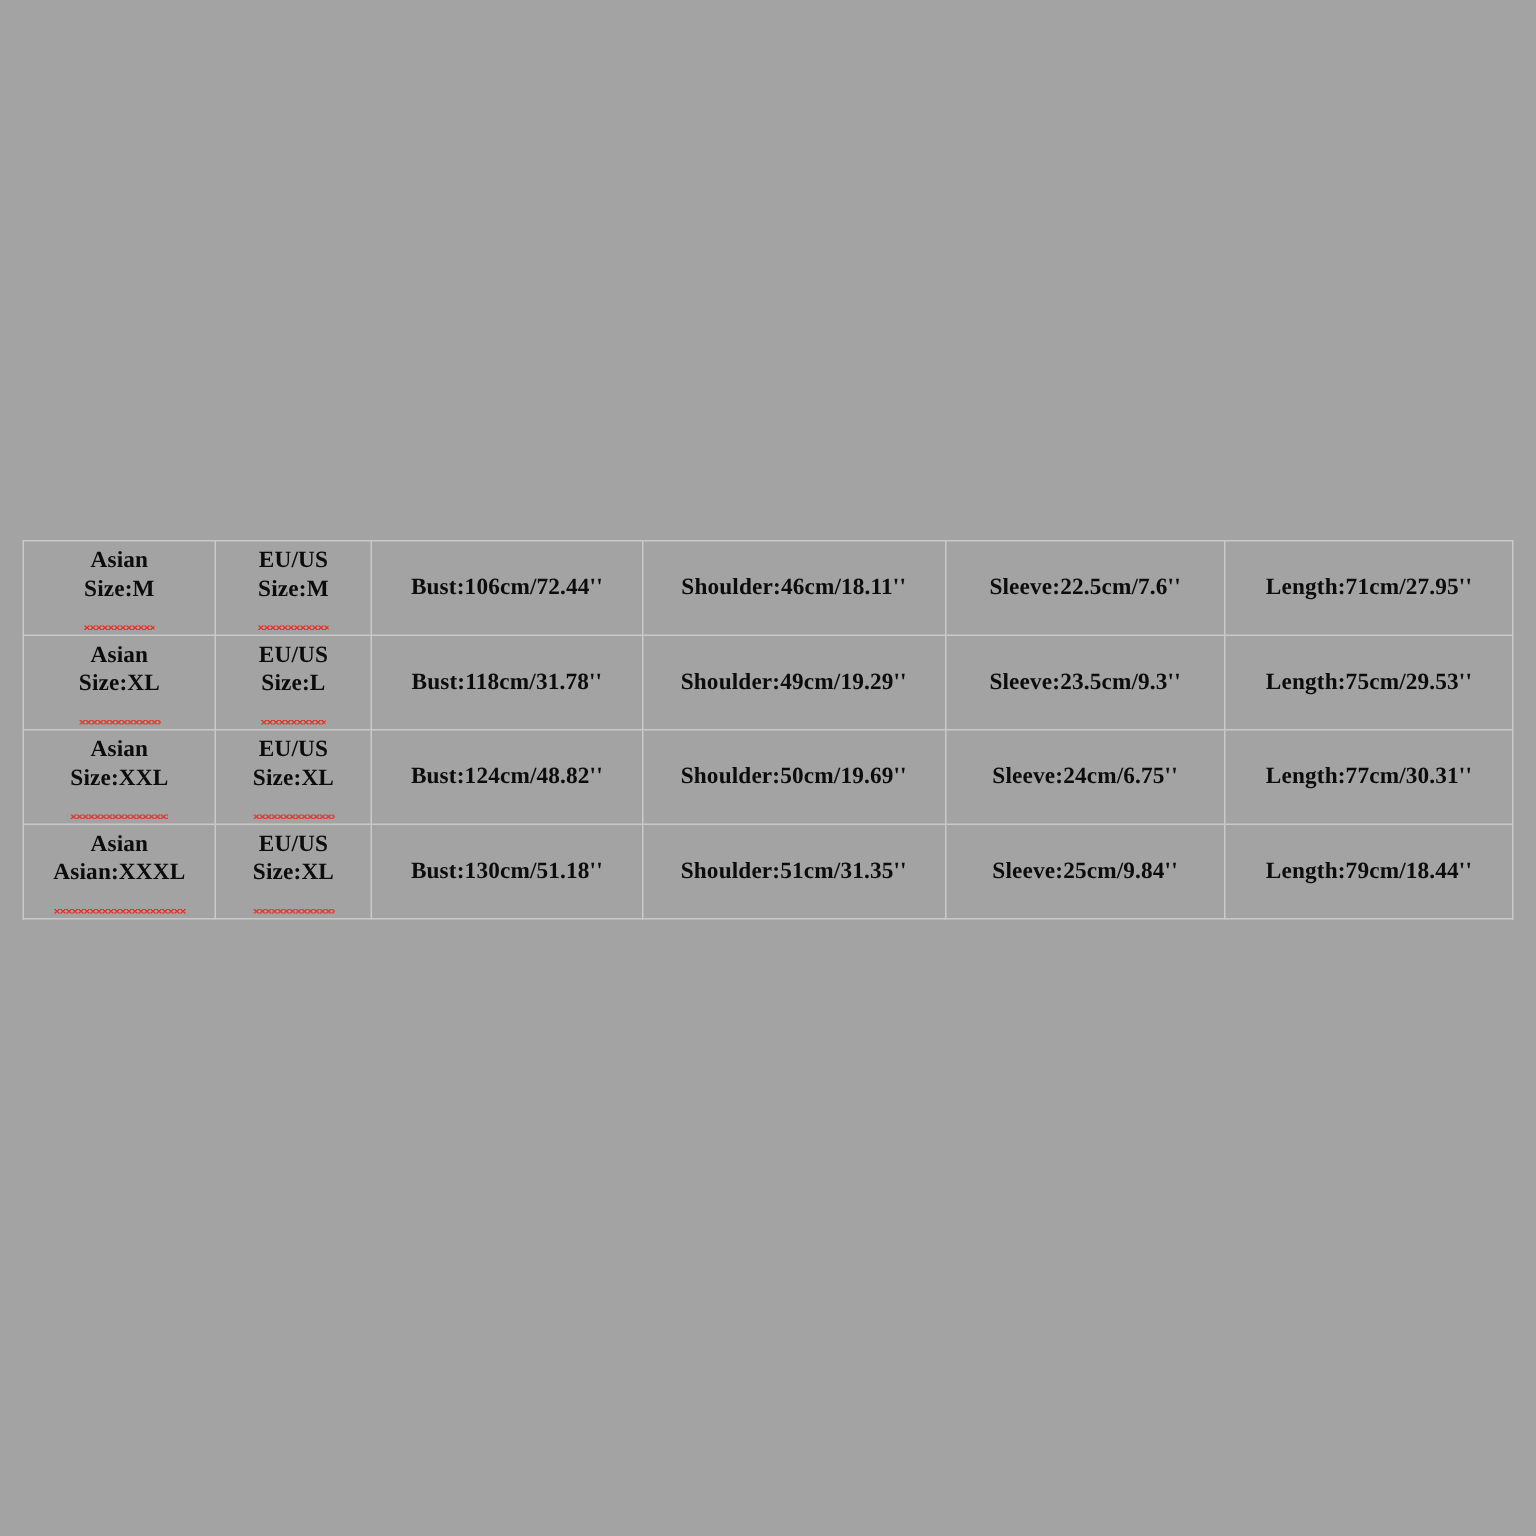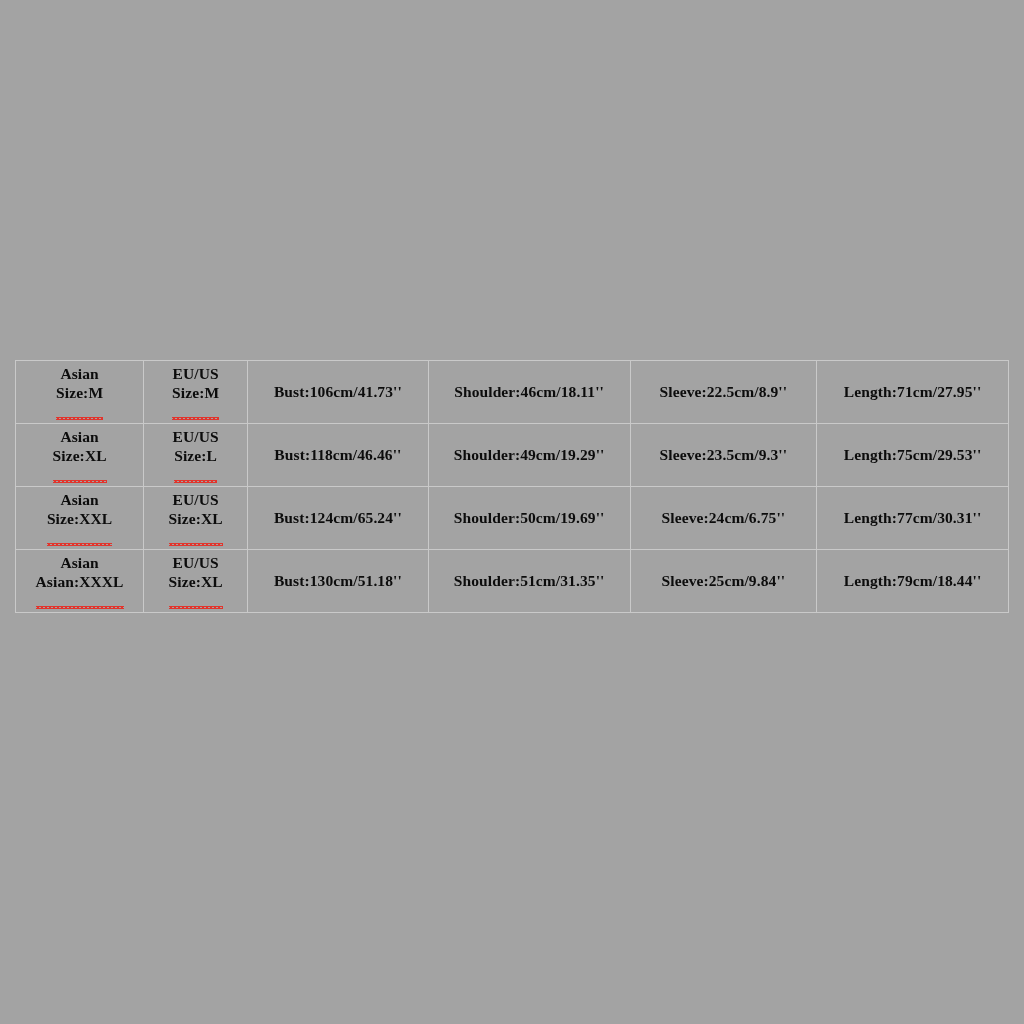--- a/index.html
+++ b/index.html
@@ -98,52 +98,52 @@
 
       <tr>
         <td class="cell-asian">
           <span>Asian</span>
           <span class="line2"><span class="squiggle">Size:M</span></span>
         </td>
         <td class="cell-euus">
           <span>EU/US</span>
           <span class="line2"><span class="squiggle">Size:M</span></span>
         </td>
-        <td>Bust:106cm/41.73''</td>
+        <td>Bust:106cm/72.44''</td>
         <td>Shoulder:46cm/18.11''</td>
-        <td>Sleeve:22.5cm/8.9''</td>
+        <td>Sleeve:22.5cm/7.6''</td>
         <td>Length:71cm/27.95''</td>
       </tr>
 
 
       <tr>
         <td class="cell-asian">
           <span>Asian</span>
           <span class="line2"><span class="squiggle">Size:XL</span></span>
         </td>
         <td class="cell-euus">
           <span>EU/US</span>
           <span class="line2"><span class="squiggle">Size:L</span></span>
         </td>
-        <td>Bust:118cm/46.46''</td>
+        <td>Bust:118cm/31.78''</td>
         <td>Shoulder:49cm/19.29''</td>
         <td>Sleeve:23.5cm/9.3''</td>
         <td>Length:75cm/29.53''</td>
       </tr>
 
       <tr>
         <td class="cell-asian">
           <span>Asian</span>
           <span class="line2"><span class="squiggle">Size:XXL</span></span>
         </td>
         <td class="cell-euus">
           <span>EU/US</span>
           <span class="line2"><span class="squiggle">Size:XL</span></span>
         </td>
-        <td>Bust:124cm/65.24''</td>
+        <td>Bust:124cm/48.82''</td>
         <td>Shoulder:50cm/19.69''</td>
         <td>Sleeve:24cm/6.75''</td>
         <td>Length:77cm/30.31''</td>
       </tr>
 
       <tr>
         <td class="cell-asian">
           <span>Asian</span>
           <span class="line2"><span class="squiggle">Asian:XXXL</span></span>
         </td>

